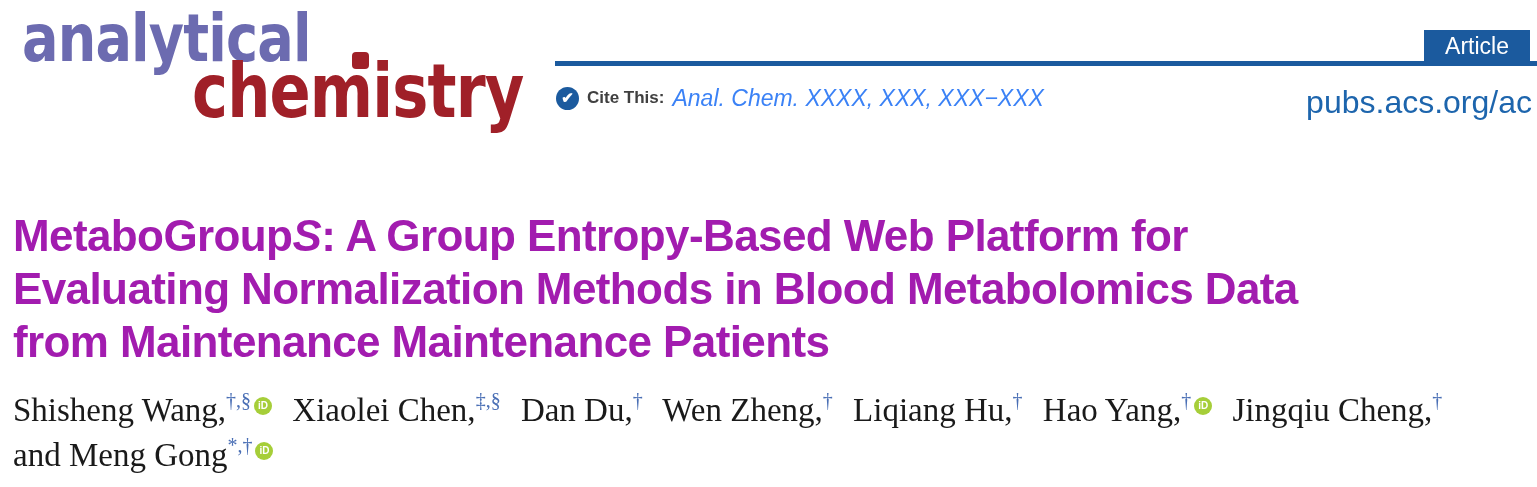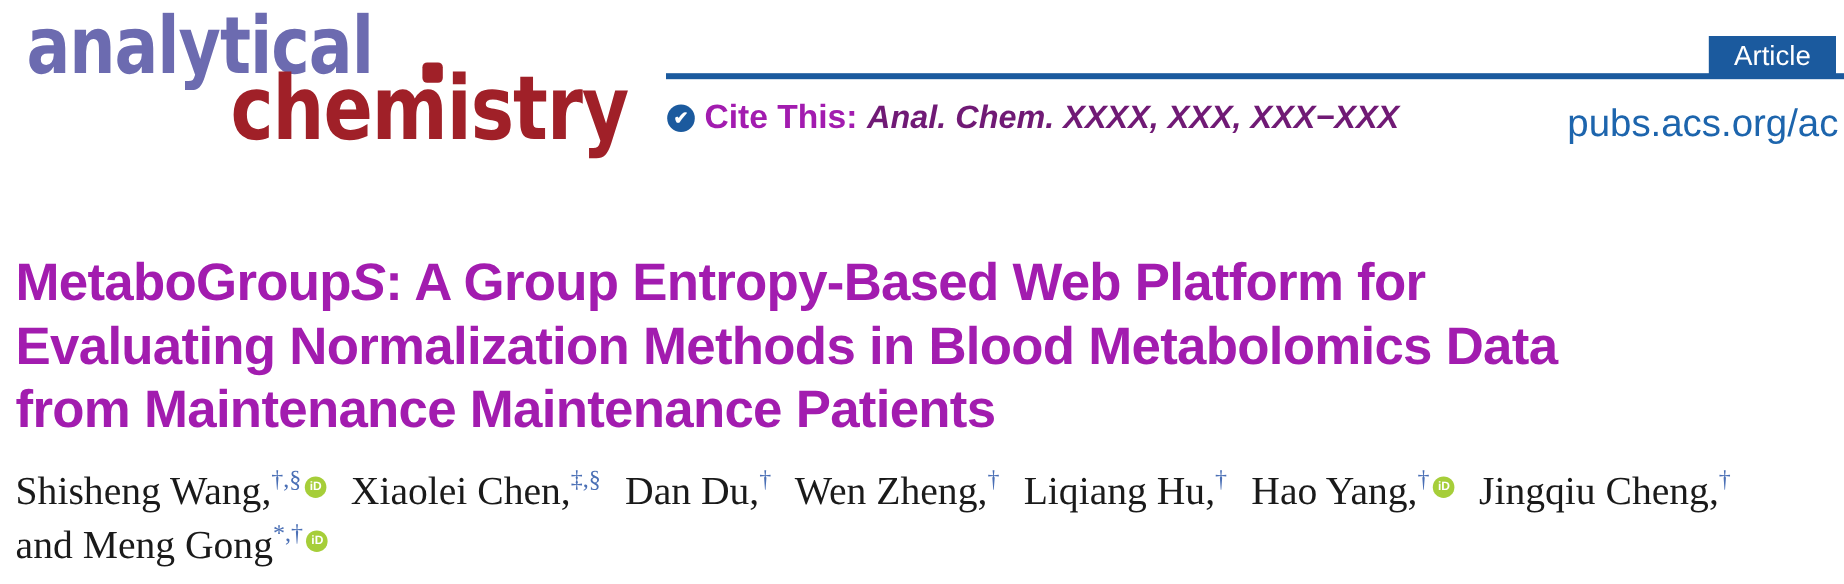--- a/index.html
+++ b/index.html
@@ -18,22 +18,22 @@
               letter-spacing:-1px;color:#a02028;transform:scaleX(0.82);transform-origin:0 0;}
 
   
   .rule{position:absolute;left:555px;right:0;top:61px;height:5px;background:#1b5a9e;}
   .badge{position:absolute;right:7px;top:30px;width:106px;height:32px;background:#1b5a9e;
          color:#fff;font-size:23px;display:flex;align-items:center;justify-content:center;}
   .cite{position:absolute;left:556px;top:84px;display:flex;align-items:center;height:28px;}
   .cite-icon{width:23px;height:23px;border-radius:50%;background:#1b5a9e;color:#fff;
              font-size:15px;font-weight:bold;display:flex;align-items:center;justify-content:center;
              margin-right:8px;}
-  .cite-label{font-weight:bold;font-size:28px;color:#a21caf;margin-right:8px;}
-  .cite-ref{font-style:italic;font-size:27px;color:#701a75;font-weight:bold;}
+  .cite-label{font-weight:bold;font-size:17px;color:#404040;margin-right:8px;}
+  .cite-ref{font-style:italic;font-size:23px;color:#3b82f6;}
   .site-link{position:absolute;right:5px;top:84px;font-size:32px;color:#1d65ad;text-decoration:none;}
 
   
   .title{position:absolute;left:13px;top:209px;width:1515px;
          font-weight:bold;font-size:44px;line-height:53px;letter-spacing:-0.6px;color:#a21caf;}
   .title .ital{font-style:italic;}
 
   
   .authors{position:absolute;left:13px;top:390px;color:#1a1a1a;
            font-family:"Liberation Serif",serif;font-size:33px;line-height:41px;}

